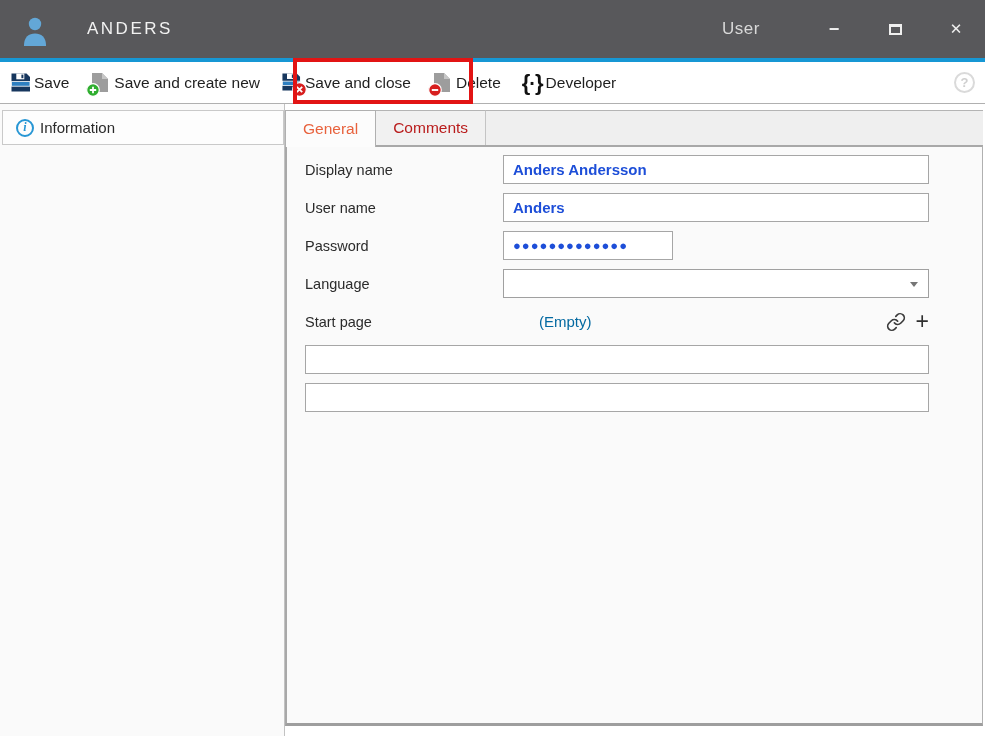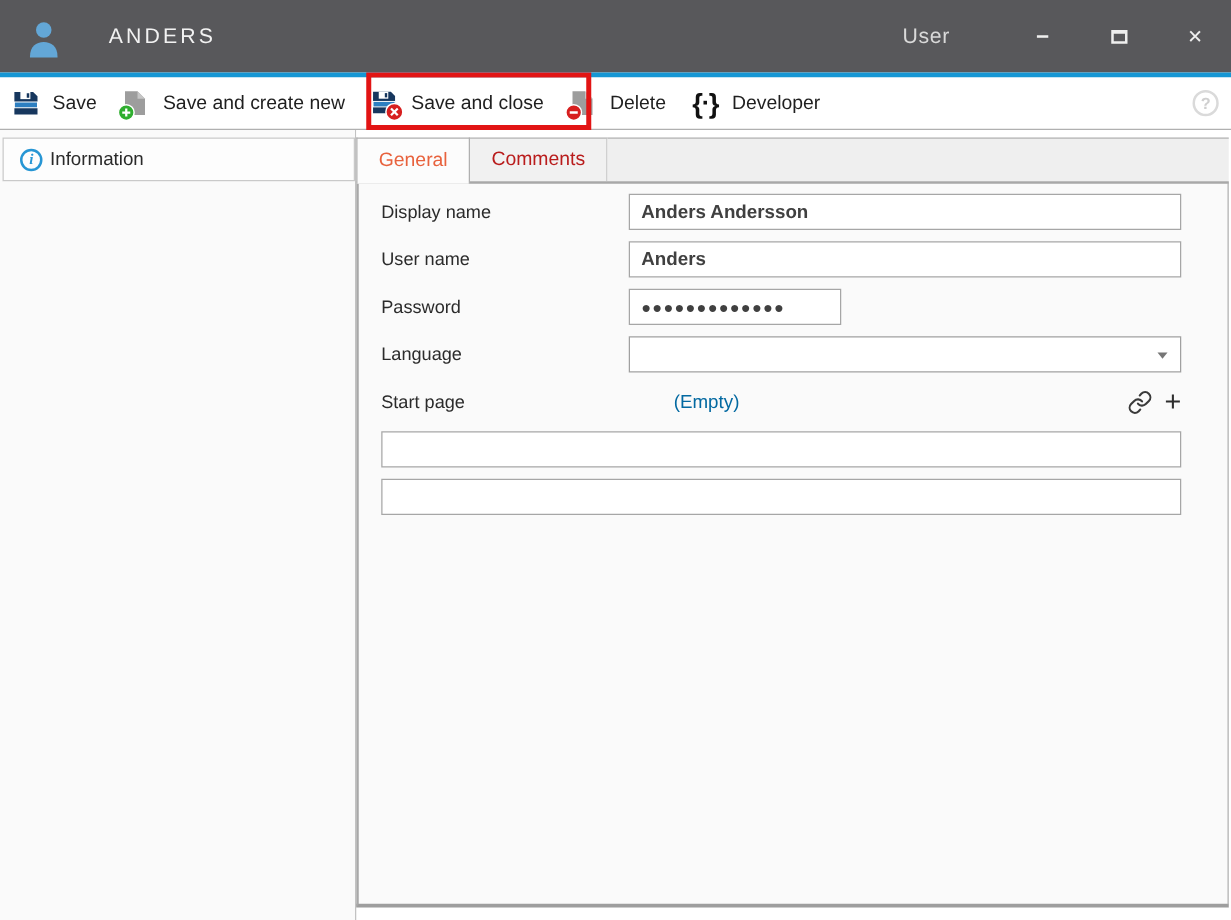--- a/index.html
+++ b/index.html
@@ -16,21 +16,21 @@
   .win-btn { width:16px; height:20px; display:flex; align-items:center; justify-content:center;
              color:#efefef; font-size:15px; cursor:default; }
   .win-btn.min { font-size:18px; font-weight:bold; }
   .win-btn + .win-btn { margin-left:45px; }
   .max-box { width:13px; height:11px; border:2px solid #efefef; border-top-width:3px; }
   .accent-line { height:4px; background:#1697d4; flex:none; }
 
   
   .toolbar { height:42px; background:#fff; border-bottom:1px solid #b0b0b0; display:flex; align-items:center;
              padding:0 10px; gap:21px; flex:none; position:relative; }
-  .tool-btn { display:flex; align-items:center; gap:10px; font-size:15.5px; color:#1f1f1f; height:49px;
+  .tool-btn { display:flex; align-items:center; gap:2px; font-size:15.5px; color:#1f1f1f; height:49px;
               cursor:pointer; white-space:nowrap; }
   .icon-wrap { position:relative; width:22px; height:22px; flex:none; }
   .badge { position:absolute; }
   .badge.br { right:-4px; bottom:-3px; }
   .badge.bl { left:-4px; bottom:-3px; }
   .dev-icon { font-weight:700; font-size:22px; color:#111; display:flex; align-items:center; line-height:1; }
   .dev-icon .dot { font-size:20px; margin:0 -1px; }
   .toolbar-spacer { flex:1; }
   .help-icon { width:21px; height:21px; border-radius:50%; border:2px solid #dadada; color:#cfcfcf;
                font-size:13px; font-weight:bold; display:flex; align-items:center; justify-content:center; }
@@ -54,25 +54,25 @@
   .strip-fill { flex:1; height:35px; background:#efefef; border-top:1px solid #b4b4b4; }
   .tab { height:35px; display:flex; align-items:center; justify-content:center; font-size:15.5px;
          cursor:pointer; padding:0 17px; }
   .tab.active { background:#fcfcfc; border:1px solid #b0b0b0; border-bottom:none; color:#e8623d;
                 height:37px; margin-bottom:-2px; position:relative; z-index:3; }
   .tab.inactive { background:#f1f1f1; border-top:1px solid #b4b4b4; border-right:1px solid #c4c4c4;
                   color:#b91c1c; }
 
   .content { flex:1; background:#fafafa; border-left:2px solid #a8a8a8; border-right:1px solid #b0b0b0;
              border-top:2px solid #a8a8a8; border-bottom:3px solid #9e9e9e; margin-bottom:10px;
-             padding:8px 37px 0 18px; overflow:hidden; }
+             padding:8px 53px 0 18px; overflow:hidden; }
   .frow { display:flex; align-items:center; height:29px; margin-bottom:9px; }
   .flabel { width:198px; flex:none; font-size:14.5px; color:#2b2b2b; }
   .finput { flex:1; height:29px; border:1px solid #a6a6a6; background:#fff; font-weight:bold;
-            font-size:15px; color:#404040; padding:0 9px; outline:none;
+            font-size:15px; color:#1d4ed8; padding:0 9px; outline:none;
             font-family:"Liberation Sans","DejaVu Sans",sans-serif; }
   .finput.pw { flex:none; width:170px; letter-spacing:1px; font-size:13px; }
   .select-box { flex:1; height:29px; border:1px solid #a0a0a0; background:#fff; position:relative; cursor:pointer; }
   .dd-arrow { position:absolute; right:10px; top:12px; width:0; height:0;
               border-left:4.5px solid transparent; border-right:4.5px solid transparent;
               border-top:5.5px solid #767676; }
   .ref-row .empty-text { font-size:15px; color:#0369a1; margin-left:36px; }
   .ref-actions { margin-left:auto; display:flex; align-items:center; gap:10px; }
   .link-icon { width:20px; height:20px; cursor:pointer; }
   .plus-icon { font-size:23px; font-weight:300; color:#2e2e2e; line-height:1; cursor:pointer; }

